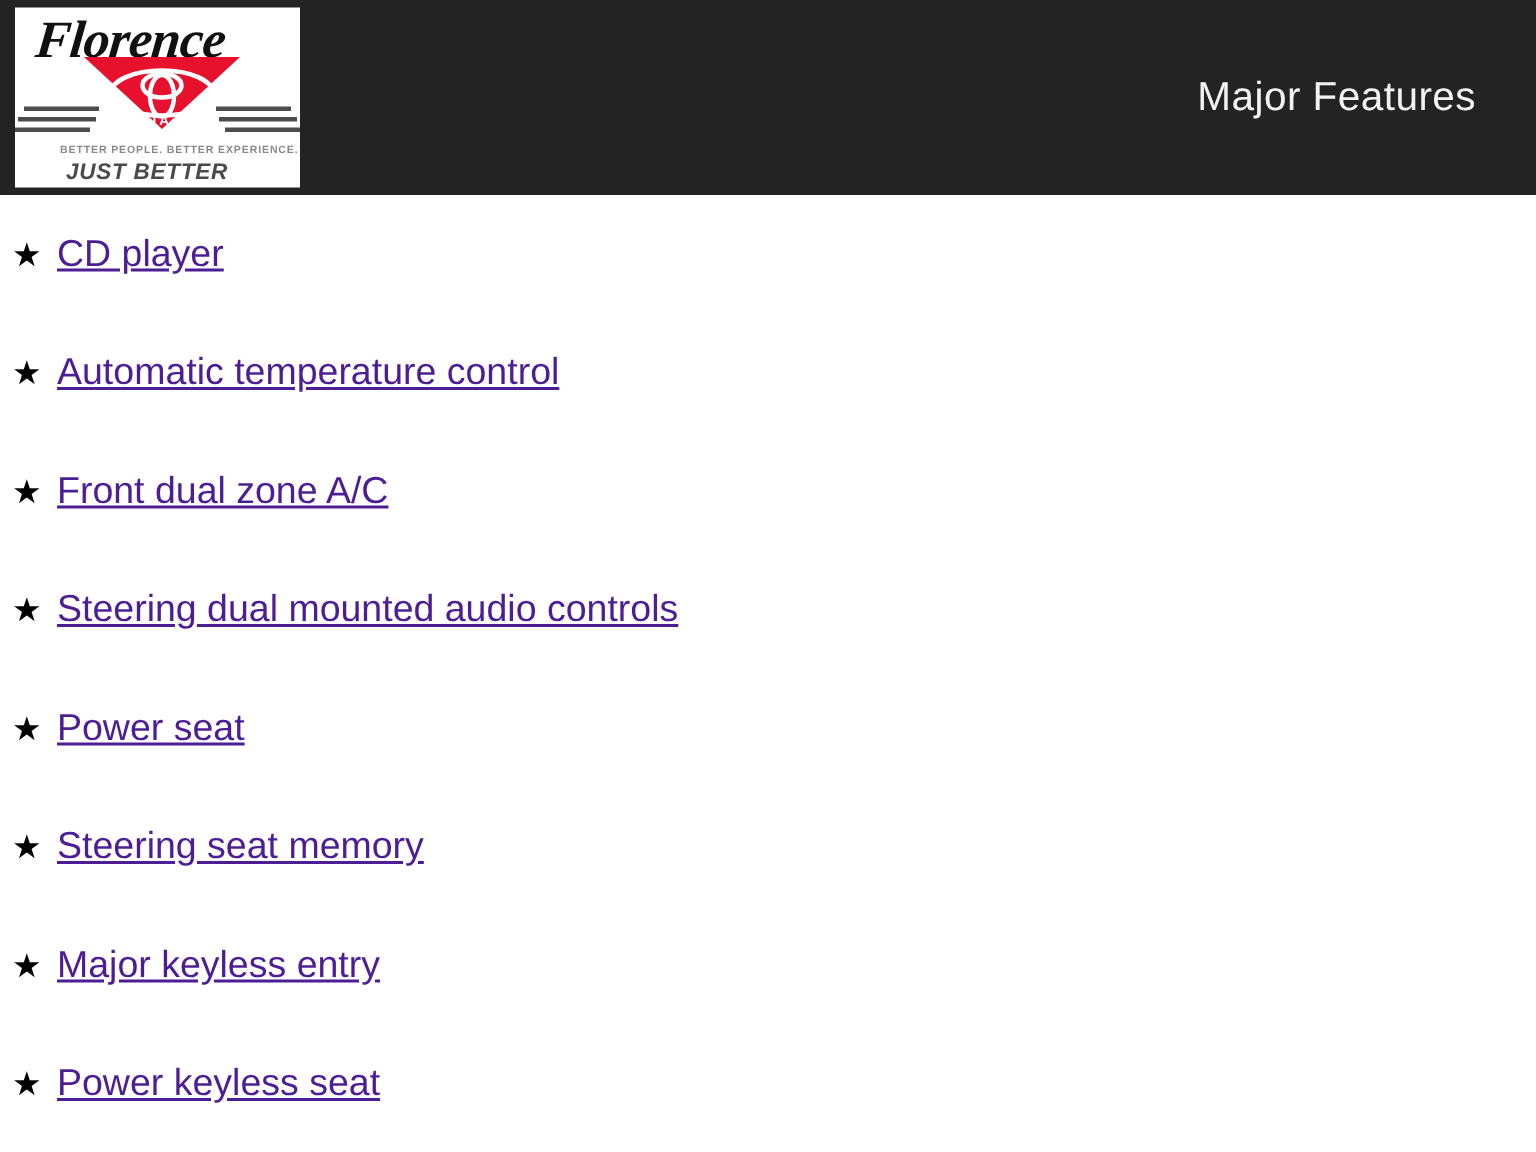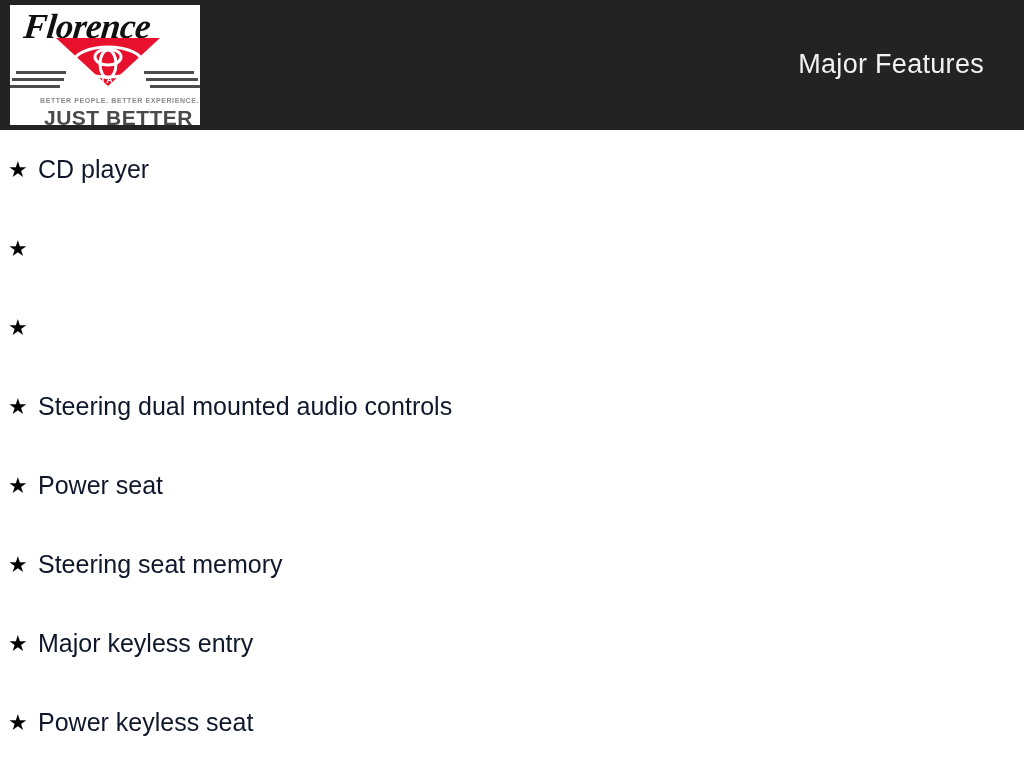--- a/index.html
+++ b/index.html
@@ -108,22 +108,23 @@
     font-weight: bold;
     color: #8a8a8a;
     letter-spacing: 0.6px;
     white-space: nowrap;
   }
   .logo-justbetter {
     position: absolute;
     left: 34px;
     top: 101px;
     font-family: "Liberation Sans", sans-serif;
-    font-weight: bold;
-    font-size: 21px;
+    font-style: italic;
+    font-weight: bold;
+    font-size: 15px;
     color: #4a4a4a;
     letter-spacing: 0.5px;
     white-space: nowrap;
   }
 
   
   .features {
     padding: 0;
     margin: 0;
     list-style: none;
@@ -140,23 +141,24 @@
   .bullet-star {
     width: 30px;
     flex: 0 0 30px;
     font-size: 22px;
     line-height: 1;
     color: #000000;
     text-align: left;
   }
   .feature-label {
     font-size: 25px;
-    color: #0f172a;
+    color: #4c1d95;
     line-height: 1.1;
     white-space: nowrap;
+    text-decoration: underline;
   }
 </style>
 </head>
 <body>
 
 <div class="header">
 
   <div class="logo">
     <div class="logo-script">Florence</div>
     <div class="logo-tri"></div>
@@ -183,23 +185,25 @@
   <div class="header-title">Major Features</div>
 </div>
 
 <ul class="features">
   <li class="feature-item">
     <span class="bullet-star">★</span>
     <span class="feature-label">CD player</span>
   </li>
   <li class="feature-item">
     <span class="bullet-star">★</span>
-  </li>
-  <li class="feature-item">
-    <span class="bullet-star">★</span>
+    <span class="feature-label">Automatic temperature control</span>
+  </li>
+  <li class="feature-item">
+    <span class="bullet-star">★</span>
+    <span class="feature-label">Front dual zone A/C</span>
   </li>
   <li class="feature-item">
     <span class="bullet-star">★</span>
     <span class="feature-label">Steering dual mounted audio controls</span>
   </li>
   <li class="feature-item">
     <span class="bullet-star">★</span>
     <span class="feature-label">Power seat</span>
   </li>
   <li class="feature-item">

